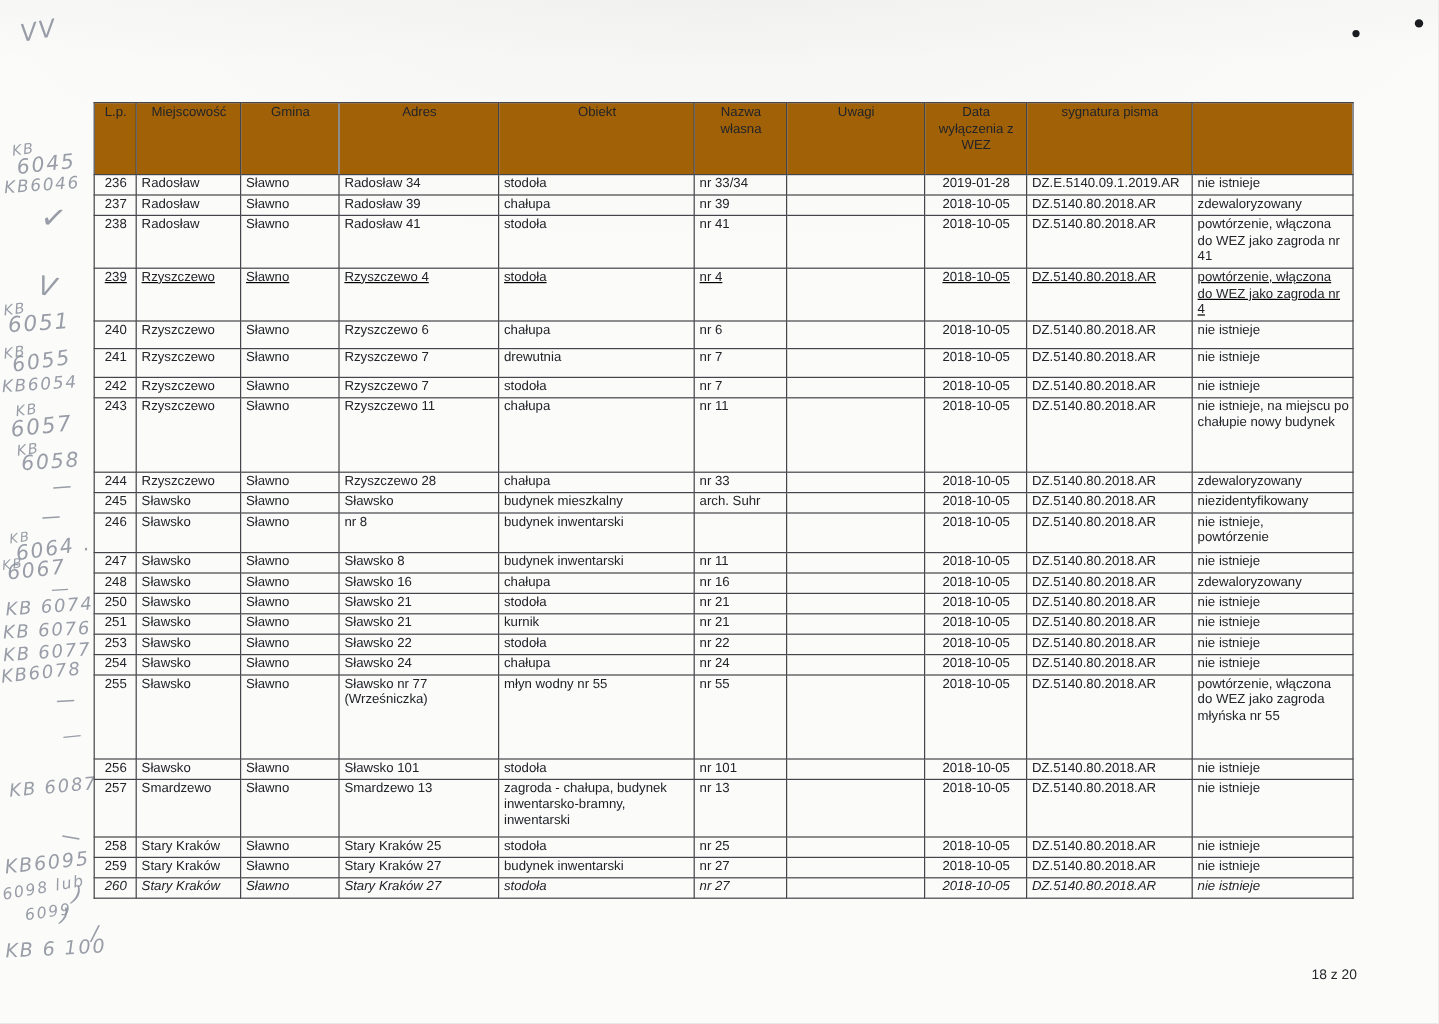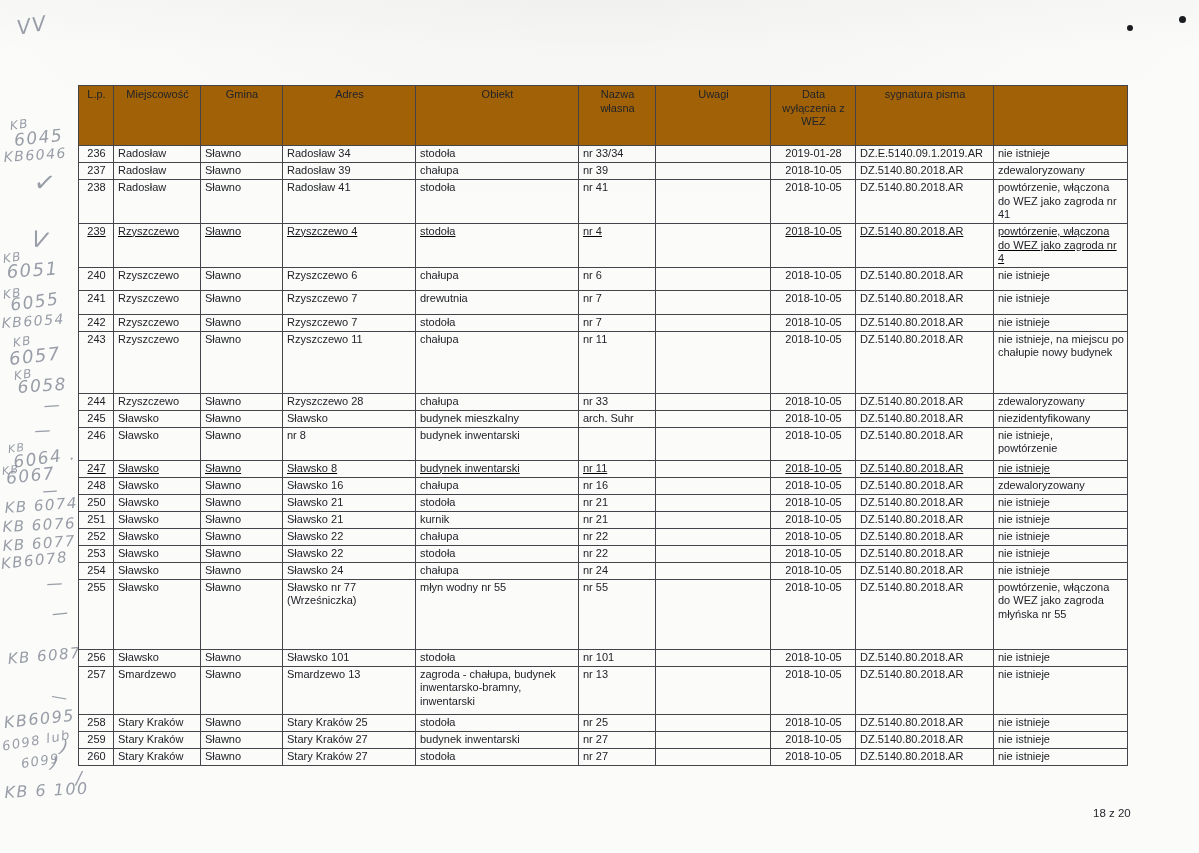--- a/index.html
+++ b/index.html
@@ -253,21 +253,21 @@
           <td>Sławno</td>
           <td>nr 8</td>
           <td>budynek inwentarski</td>
           <td></td>
           <td></td>
           <td class="c">2018-10-05</td>
           <td>DZ.5140.80.2018.AR</td>
           <td>nie istnieje,
 powtórzenie</td>
         </tr>
-        <tr style="height: 17px; text-decoration: underline;">
+        <tr style="height: 17px;">
           <td class="c">247</td>
           <td>Sławsko</td>
           <td>Sławno</td>
           <td>Sławsko 8</td>
           <td>budynek inwentarski</td>
           <td>nr 11</td>
           <td></td>
           <td class="c">2018-10-05</td>
           <td>DZ.5140.80.2018.AR</td>
           <td>nie istnieje</td>
@@ -296,32 +296,20 @@
           <td>DZ.5140.80.2018.AR</td>
           <td>nie istnieje</td>
         </tr>
         <tr style="height: 17px;">
           <td class="c">251</td>
           <td>Sławsko</td>
           <td>Sławno</td>
           <td>Sławsko 21</td>
           <td>kurnik</td>
           <td>nr 21</td>
-          <td></td>
-          <td class="c">2018-10-05</td>
-          <td>DZ.5140.80.2018.AR</td>
-          <td>nie istnieje</td>
-        </tr>
-        <tr style="height: 17px;">
-          <td class="c">252</td>
-          <td>Sławsko</td>
-          <td>Sławno</td>
-          <td>Sławsko 22</td>
-          <td>chałupa</td>
-          <td>nr 22</td>
           <td></td>
           <td class="c">2018-10-05</td>
           <td>DZ.5140.80.2018.AR</td>
           <td>nie istnieje</td>
         </tr>
         <tr style="height: 17px;">
           <td class="c">253</td>
           <td>Sławsko</td>
           <td>Sławno</td>
           <td>Sławsko 22</td>
@@ -398,21 +386,21 @@
           <td>Stary Kraków</td>
           <td>Sławno</td>
           <td>Stary Kraków 27</td>
           <td>budynek inwentarski</td>
           <td>nr 27</td>
           <td></td>
           <td class="c">2018-10-05</td>
           <td>DZ.5140.80.2018.AR</td>
           <td>nie istnieje</td>
         </tr>
-        <tr style="height: 17px;">
+        <tr style="height: 17px; font-style: italic;">
           <td class="c">260</td>
           <td>Stary Kraków</td>
           <td>Sławno</td>
           <td>Stary Kraków 27</td>
           <td>stodoła</td>
           <td>nr 27</td>
           <td></td>
           <td class="c">2018-10-05</td>
           <td>DZ.5140.80.2018.AR</td>
           <td>nie istnieje</td>

